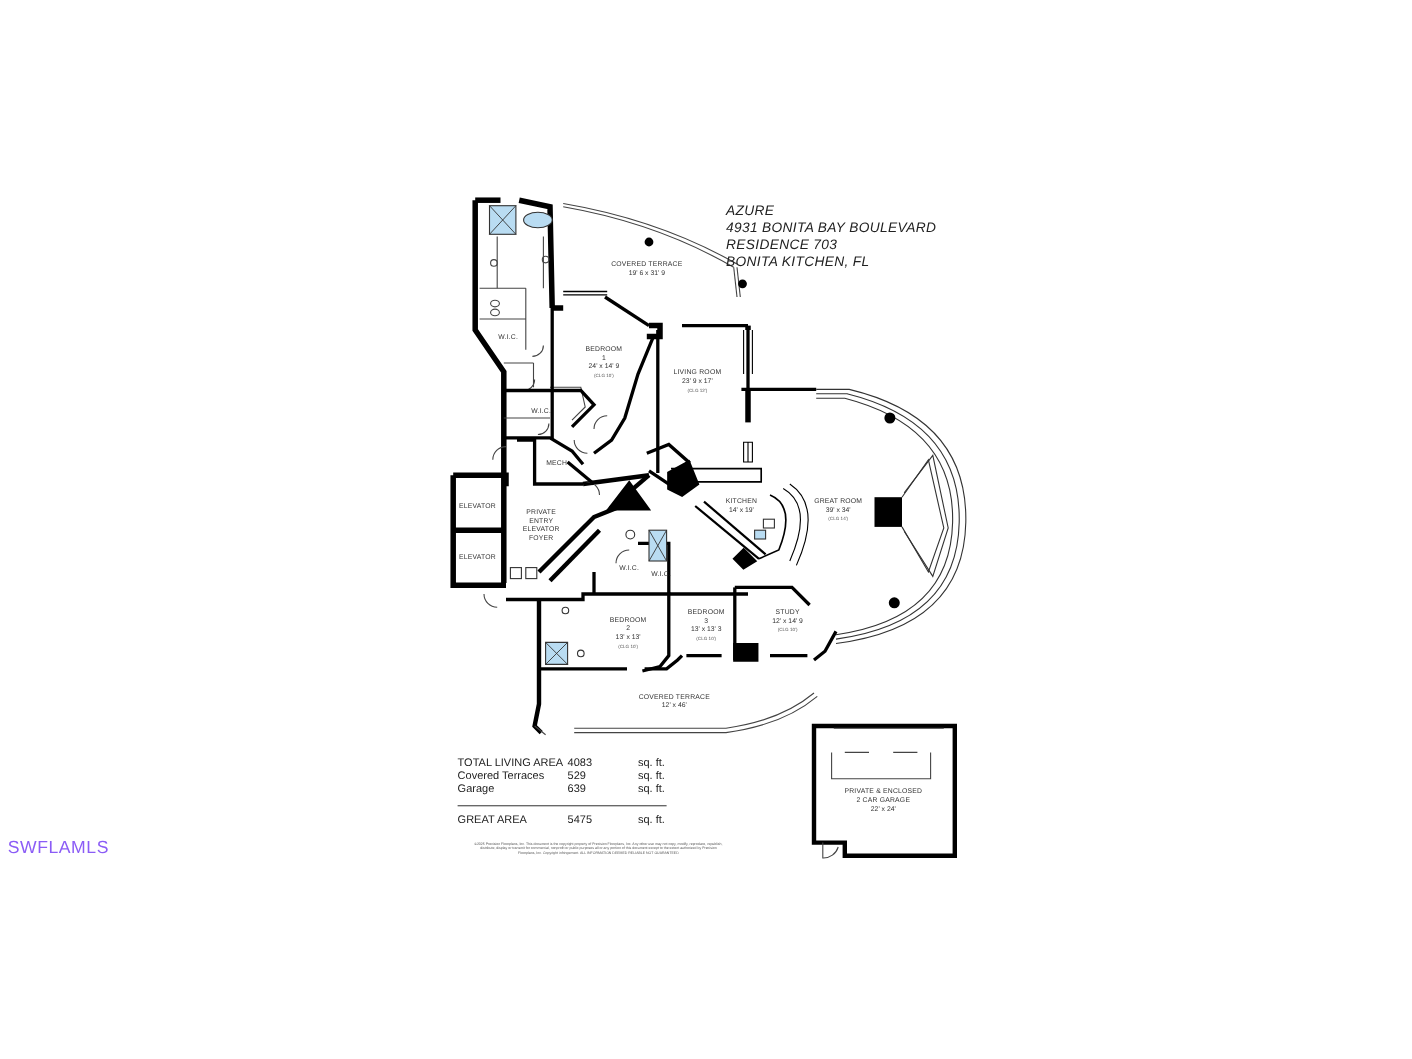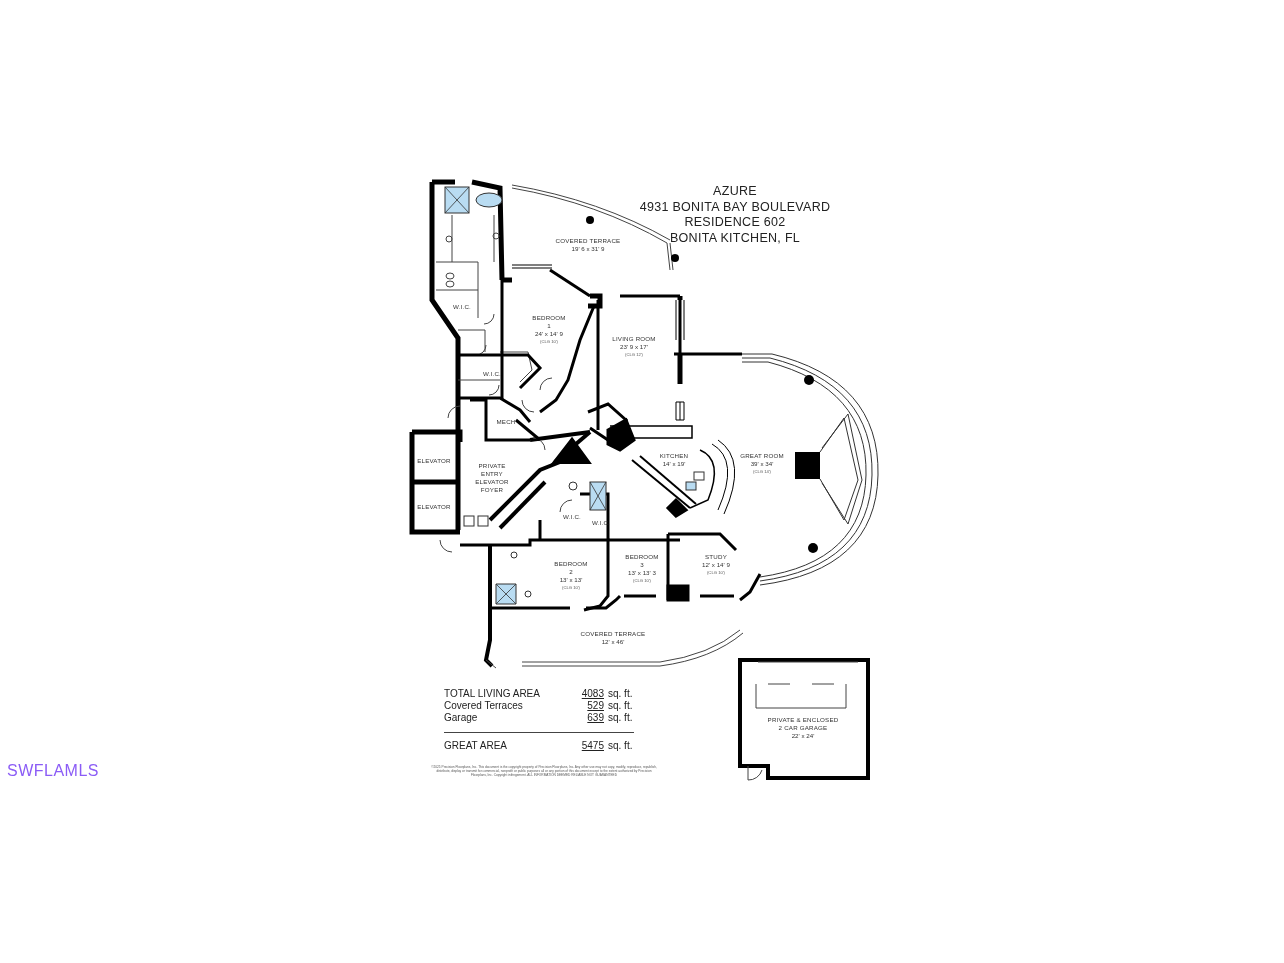--- a/index.html
+++ b/index.html
@@ -1,27 +1,27 @@
 <!DOCTYPE html>
 <html><head>
 <meta charset="utf-8">
 <style>
   html, body { margin: 0; padding: 0; background: #ffffff; }
   body { width: 1284px; height: 963px; position: relative; overflow: hidden; font-family: "Liberation Sans", sans-serif; color: #222; }
-  .title-block { position: absolute; left: 620px; top: 184px; width: 230px; text-align: center; font-size: 12.5px; line-height: 15.5px; letter-spacing: 0.3px; color: #222; }
+  .title-block { position: absolute; left: 660px; top: 184px; width: 230px; font-size: 12.5px; line-height: 15.5px; letter-spacing: 0.3px; color: #222; font-style: italic; }
   .title-block div { white-space: nowrap; }
   svg.plan { position: absolute; left: 0; top: 0; width: 1284px; height: 963px; }
   .room-label { position: absolute; text-align: center; font-size: 6px; line-height: 8px; color: #333; white-space: nowrap; transform: translateX(-50%); }
   .room-label .nm { font-size: 6.2px; letter-spacing: 0.2px; }
   .room-label .dm { font-size: 6.2px; }
   .room-label .cl { font-size: 4.2px; color: #555; }
-  .area-table { position: absolute; left: 444px; top: 688px; width: 192px; font-size: 10px; color: #222; }
+  .area-table { position: absolute; left: 416px; top: 688px; width: 192px; font-size: 10px; color: #222; }
   .area-row { display: flex; height: 12px; line-height: 12px; }
   .area-row .lbl { flex: 1; }
-  .area-row .val { width: 44px; text-align: right; padding-right: 4px; text-decoration: underline; }
+  .area-row .val { width: 44px; text-align: left; padding-right: 20px; }
   .area-row .unit { width: 28px; }
   .area-rule { height: 1px; background: #444; margin: 8px 0 7px 0; width: 190px; }
   .disclaimer { position: absolute; left: 430px; top: 765px; width: 228px; font-size: 3.2px; line-height: 4px; color: #555; text-align: center; }
   .watermark { position: absolute; left: 7px; top: 762px; font-size: 16px; color: #8b5cf6; letter-spacing: 0.5px; }
 </style>
 </head>
 <body>
 
 <svg class="plan" viewBox="0 0 1284 963" xmlns="http://www.w3.org/2000/svg">
   <g fill="none" stroke="#000" stroke-linejoin="miter">
@@ -175,21 +175,21 @@
       <path d="M756,684 L756,708 L846,708 L846,684"></path>
       <path d="M768,684 L790,684 M812,684 L834,684"></path>
       <path d="M748,766 L748,780 A 14 14 0 0 0 762 770"></path>
     </g>
   </g>
 </svg>
 
 <div class="title-block">
   <div>AZURE</div>
   <div>4931 BONITA BAY BOULEVARD</div>
-  <div>RESIDENCE 602</div>
+  <div>RESIDENCE 703</div>
   <div>BONITA KITCHEN, FL</div>
 </div>
 
 <div class="room-label" style="left:588px;top:237px;">
   <div class="nm">COVERED TERRACE</div>
   <div class="dm">19' 6 x 31' 9</div>
 </div>
 <div class="room-label" style="left:549px;top:314px;">
   <div class="nm">BEDROOM</div>
   <div class="dm">1</div>

